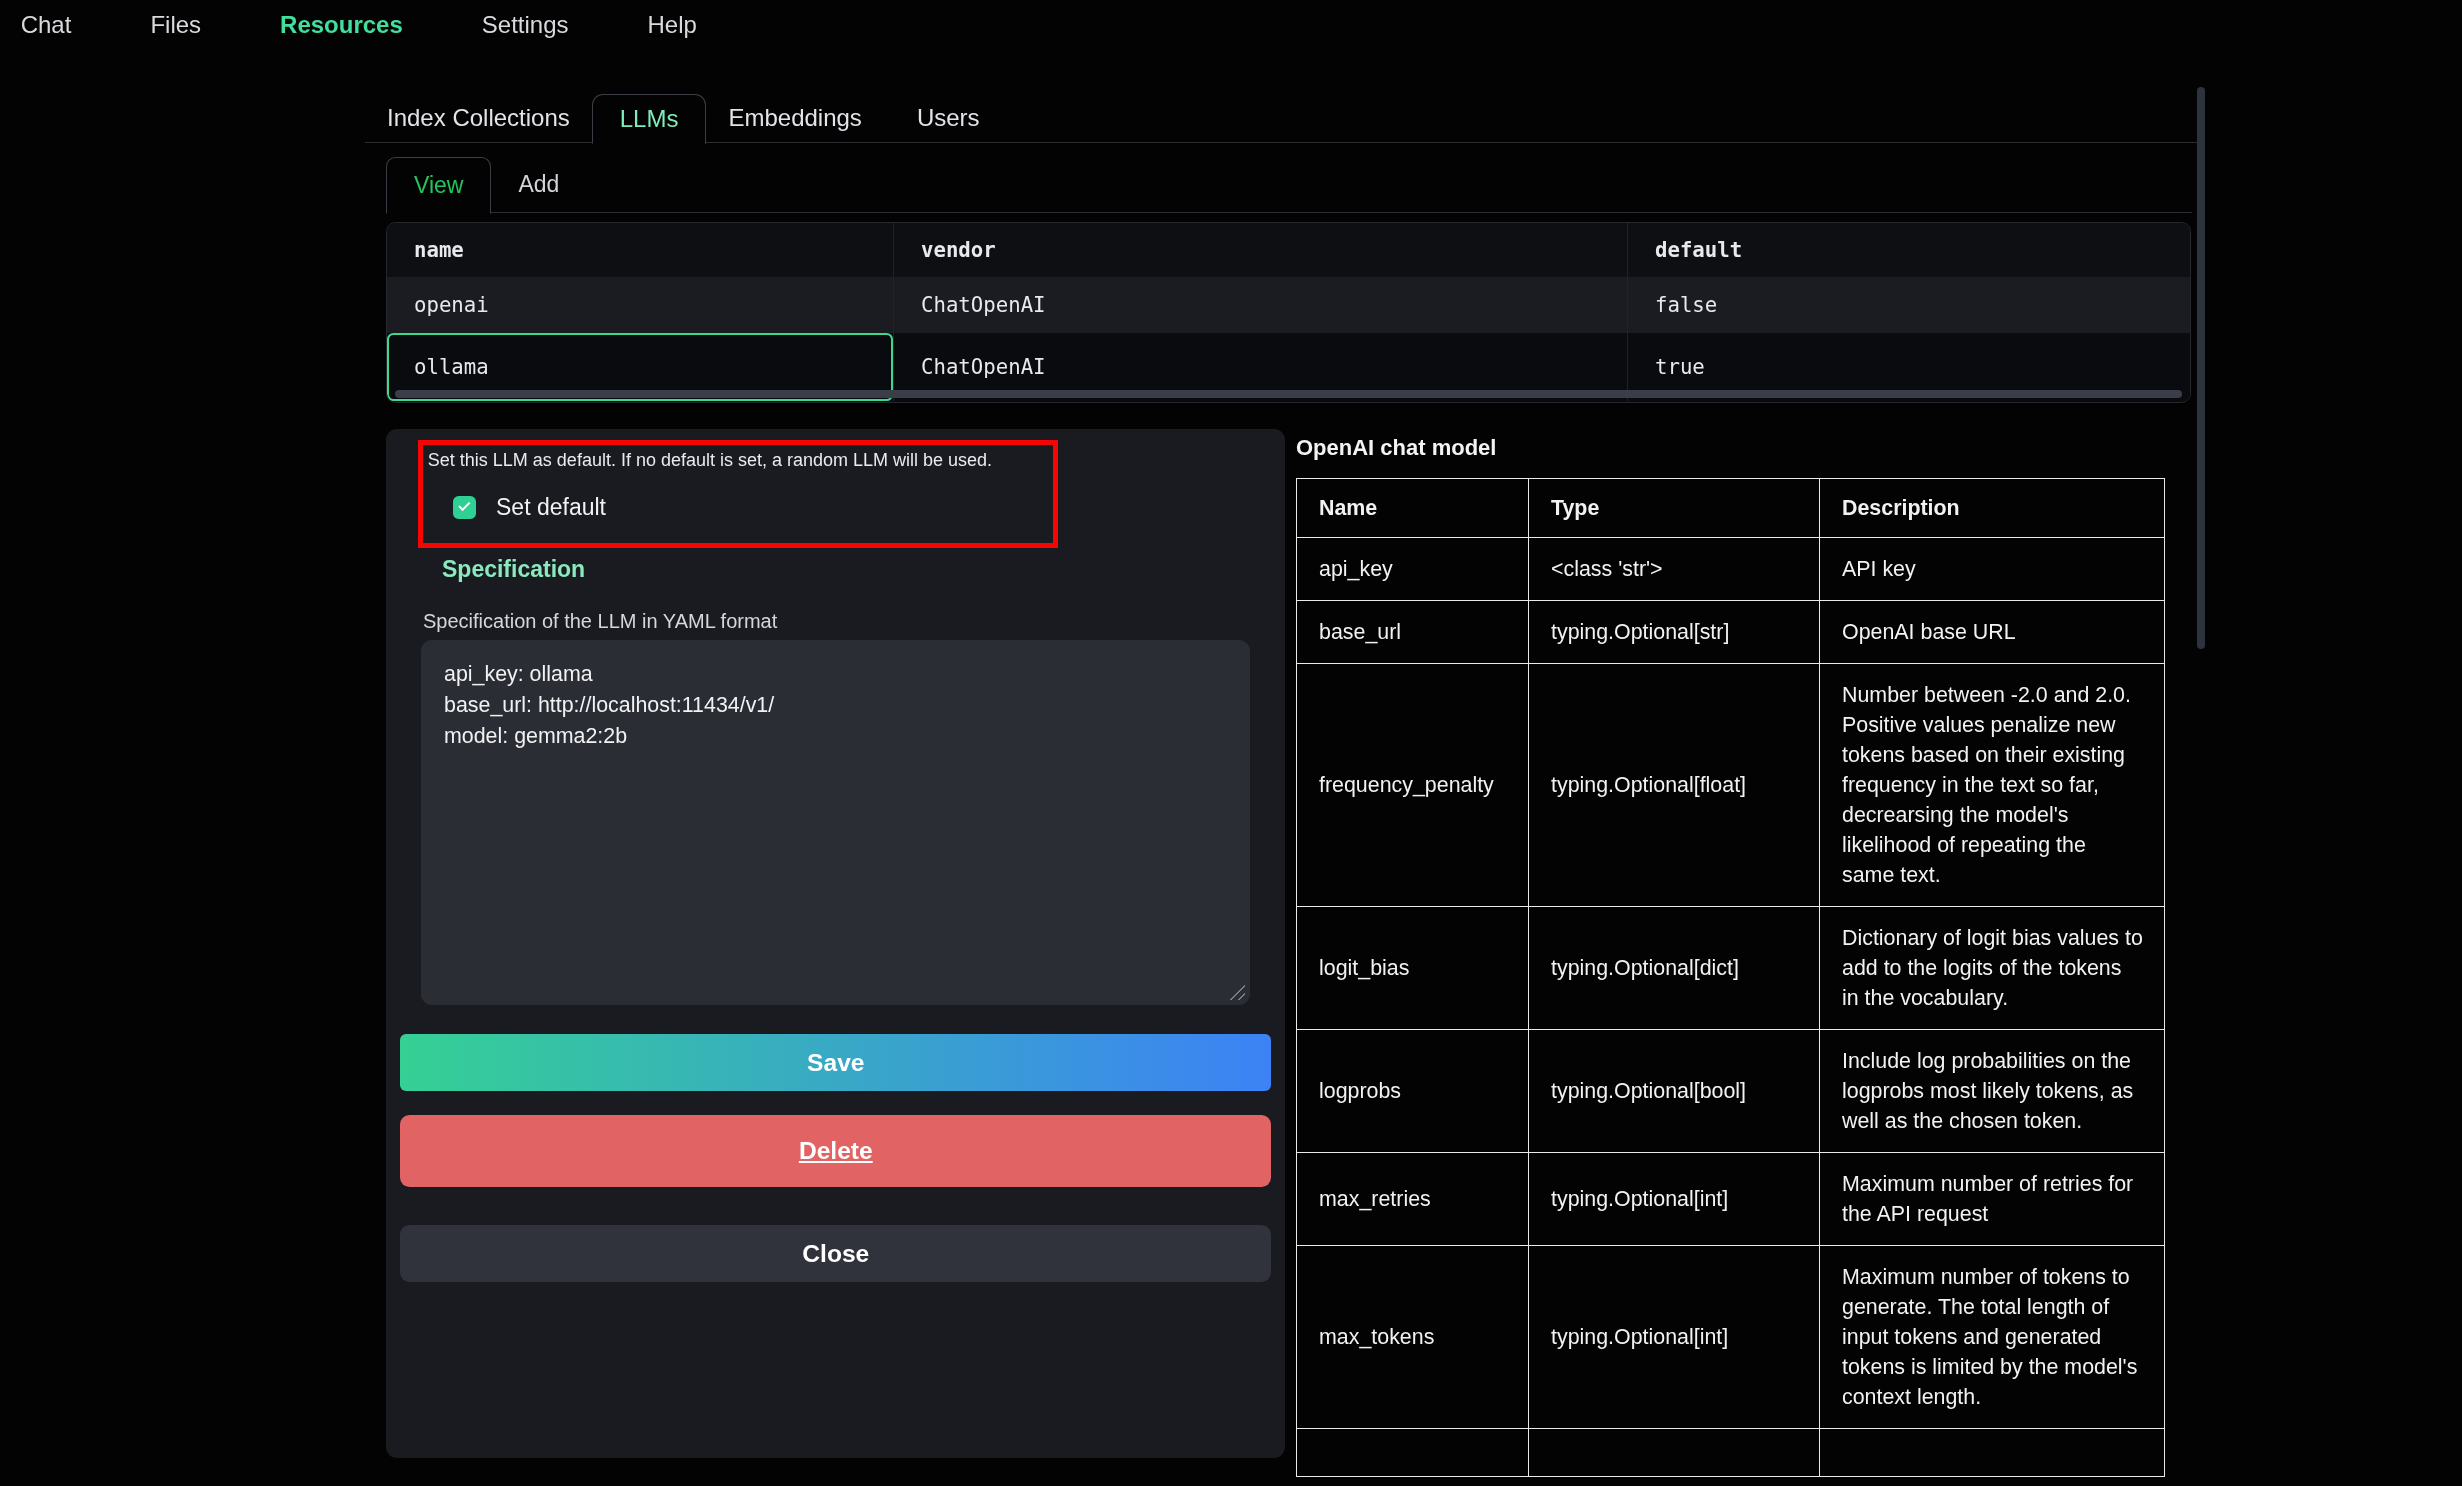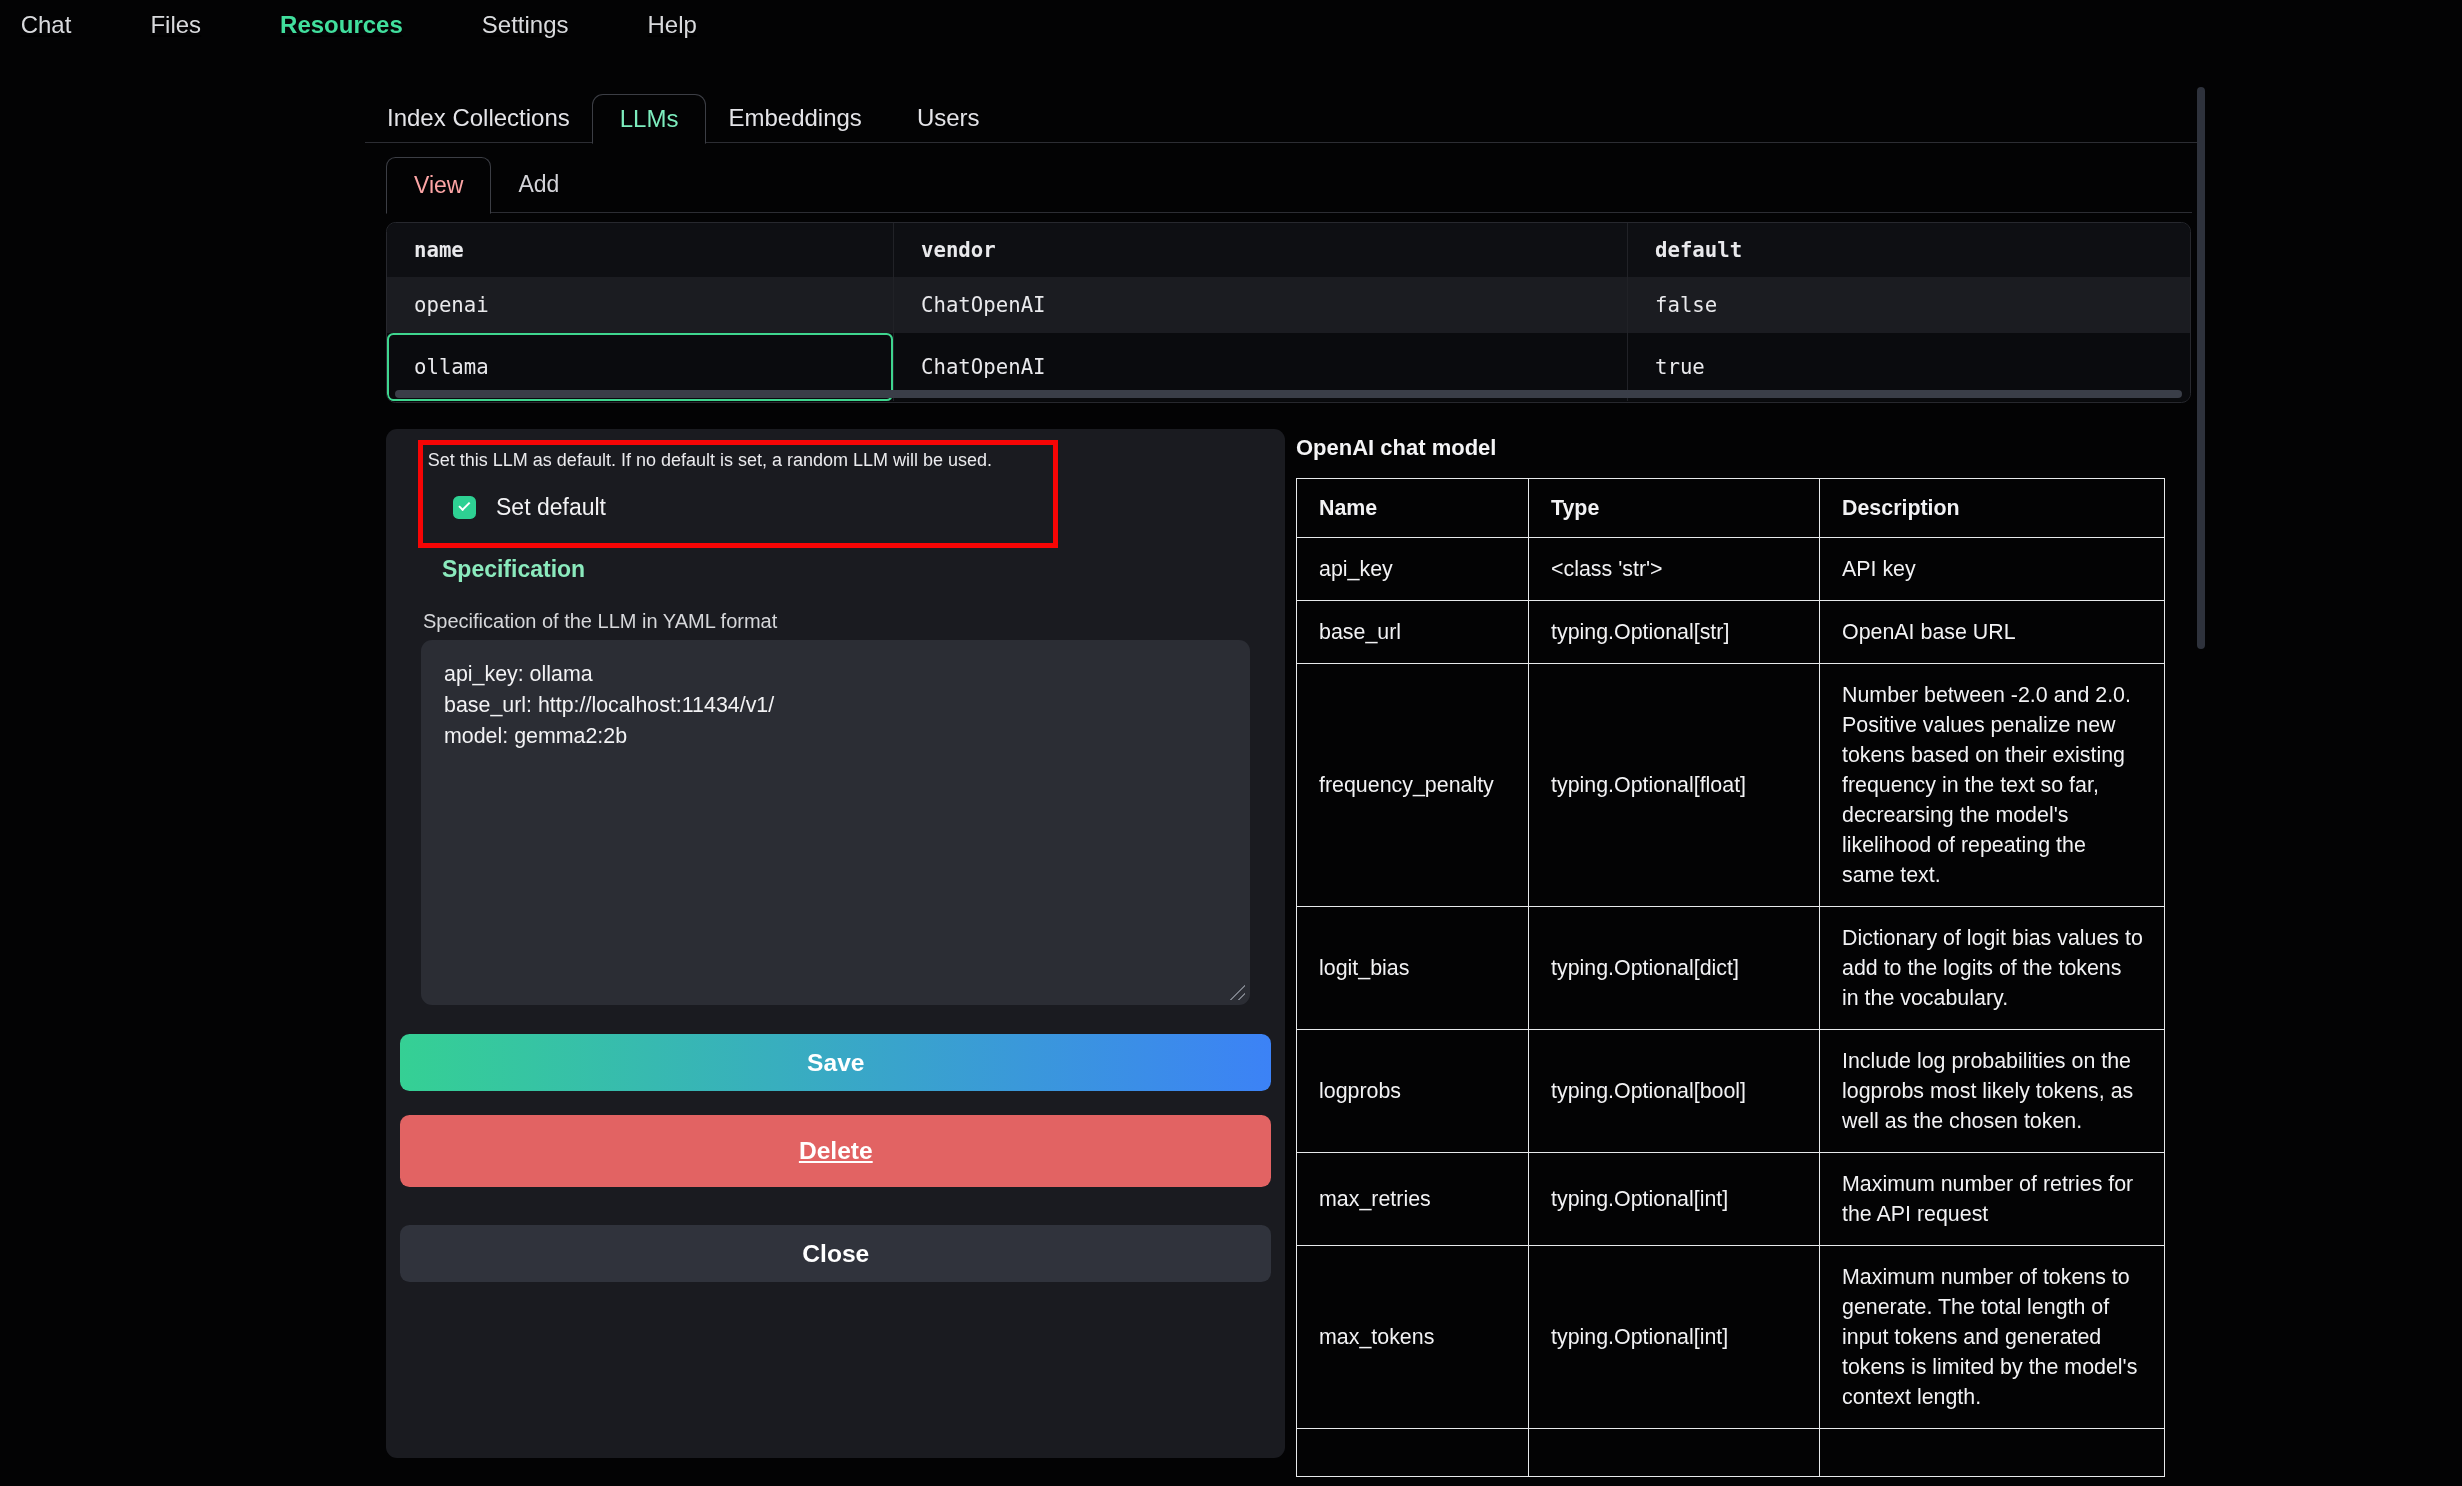--- a/index.html
+++ b/index.html
@@ -19,21 +19,21 @@
   .tab { display:flex; align-items:center; padding:0 22px; font-size:24px; color:#e4e4e8; cursor:pointer; }
   .tab.active { padding:0 27px; color:#7dedbe; background:#030304;
                 border:1.6px solid #3c3e45; border-bottom:1.6px solid #030304;
                 border-radius:11px 11px 0 0; margin-bottom:-1.6px; }
   .tab-users { padding:0 33px; }
 
   
   .subtabbar { position:absolute; left:386px; top:157px; width:1806px; height:56px;
                display:flex; align-items:stretch; border-bottom:1.6px solid #2c2d33; }
   .subtab { display:flex; align-items:center; padding:0 27px; font-size:23px; color:#d3d3d8; cursor:pointer; }
-  .subtab.active { color:#fca5a5; background:#030304; border:1.6px solid #3c3e45;
+  .subtab.active { color:#22c55e; background:#030304; border:1.6px solid #3c3e45;
                    border-bottom:1.6px solid #030304; border-radius:9.5px 9.5px 0 0; margin-bottom:-1.6px;padding-left:27px; }
 
   
   .llm-table { position:absolute; left:386px; top:222px; width:1805px; height:181px;
                background:#08090b; border:1.6px solid #27282e; border-radius:9.5px; overflow:hidden; }
   .lt-row { display:grid; grid-template-columns:507px 734px 561px; }
   .lt-row > div { display:flex; align-items:center; padding-left:27px;
                   font-family:"DejaVu Sans Mono", monospace; font-size:20.7px; color:#e9e9ec;
                   border-right:1.6px solid #212227; position:relative; }
   .lt-row > div:last-child { border-right:none; }
@@ -63,21 +63,21 @@
   .ta-wrap { position:absolute; left:35px; top:211px; width:829px; height:365px; }
   .ta-wrap textarea { width:100%; height:100%; background:#2b2d34; border:none; outline:none;
                       border-radius:11px; resize:none; color:#f2f2f4;
                       font-family:"Liberation Sans", sans-serif; font-size:21.4px; line-height:31px;
                       padding:19px 23px; }
   .resize-handle { position:absolute; right:4.8px; bottom:4.8px; width:17.5px; height:17.5px;
                    background:repeating-linear-gradient(-45deg, transparent 0 4px, #7a7e87 4px 5.6px);
                    clip-path:polygon(100% 0, 100% 100%, 0 100%); cursor:nwse-resize; }
   .btn { position:absolute; left:14.3px; width:871px; height:57px; border:none; border-radius:9.5px;
          font-family:"Liberation Sans", sans-serif; font-size:24.6px; font-weight:700; color:#fff; cursor:pointer; }
-  .btn.save   { top:605px;  background:linear-gradient(90deg,#35d094,#3c82f6); }
+  .btn.save   { top:605px;  background:linear-gradient(90deg,#35d094,#3c82f6);border-radius:6px; }
   .btn.delete { top:686px;  height:72px; background:#e26363;text-decoration:underline; }
   .btn.close  { top:796px; background:#30333c; }
 
   
   .doc-title { position:absolute; left:1296px; top:435px; font-size:22px; font-weight:700; color:#f4f4f6; }
   .doc-table { position:absolute; left:1296px; top:478px; width:867px;
                border-collapse:collapse; table-layout:fixed; color:#f2f2f4; }
   .doc-table col.c-name { width:232px; }
   .doc-table col.c-type { width:291px; }
   .doc-table col.c-desc { width:345px; }

